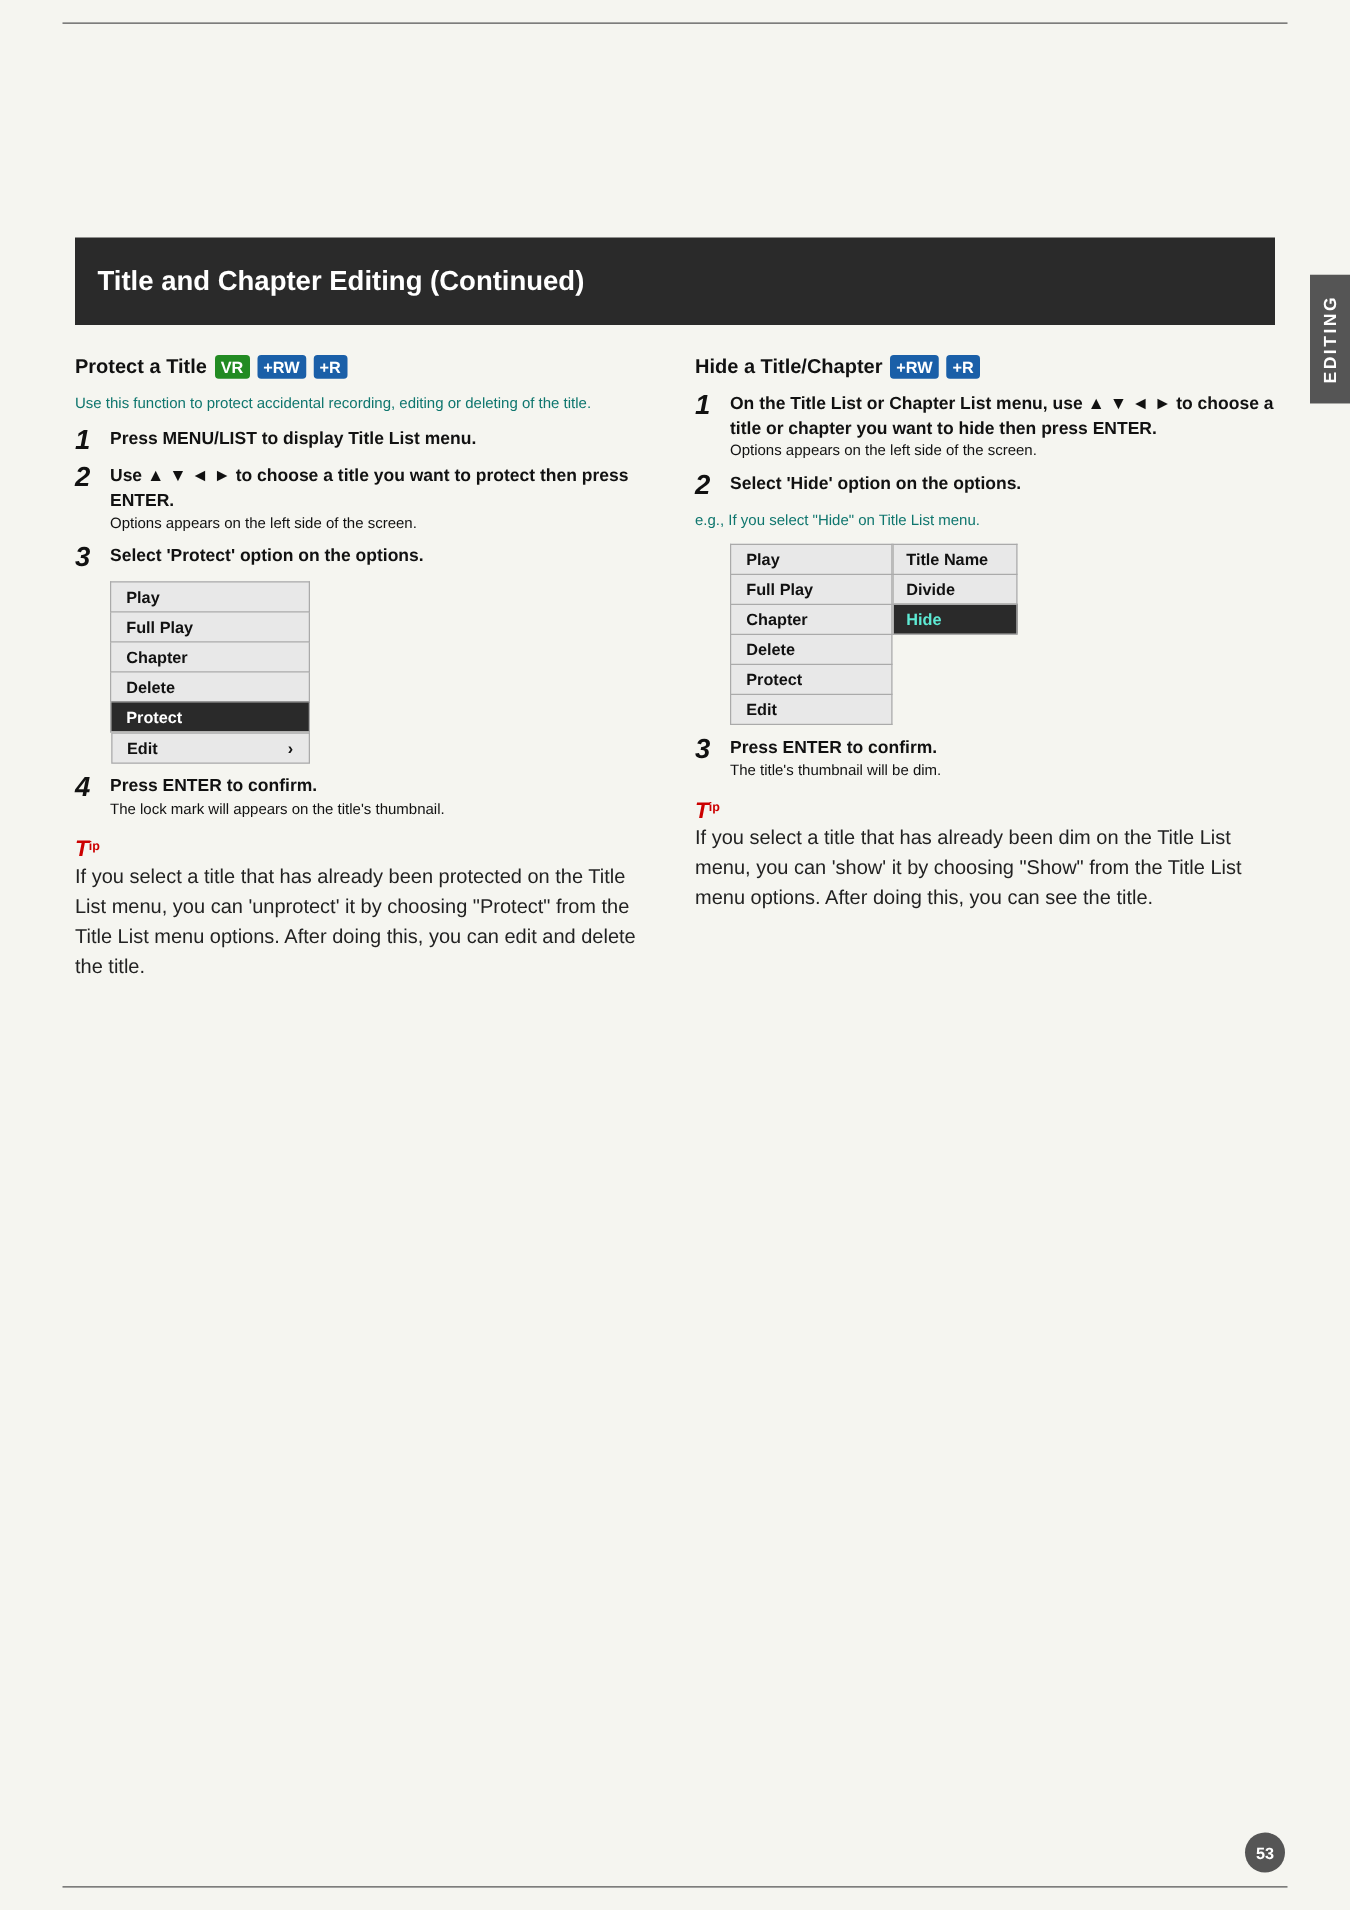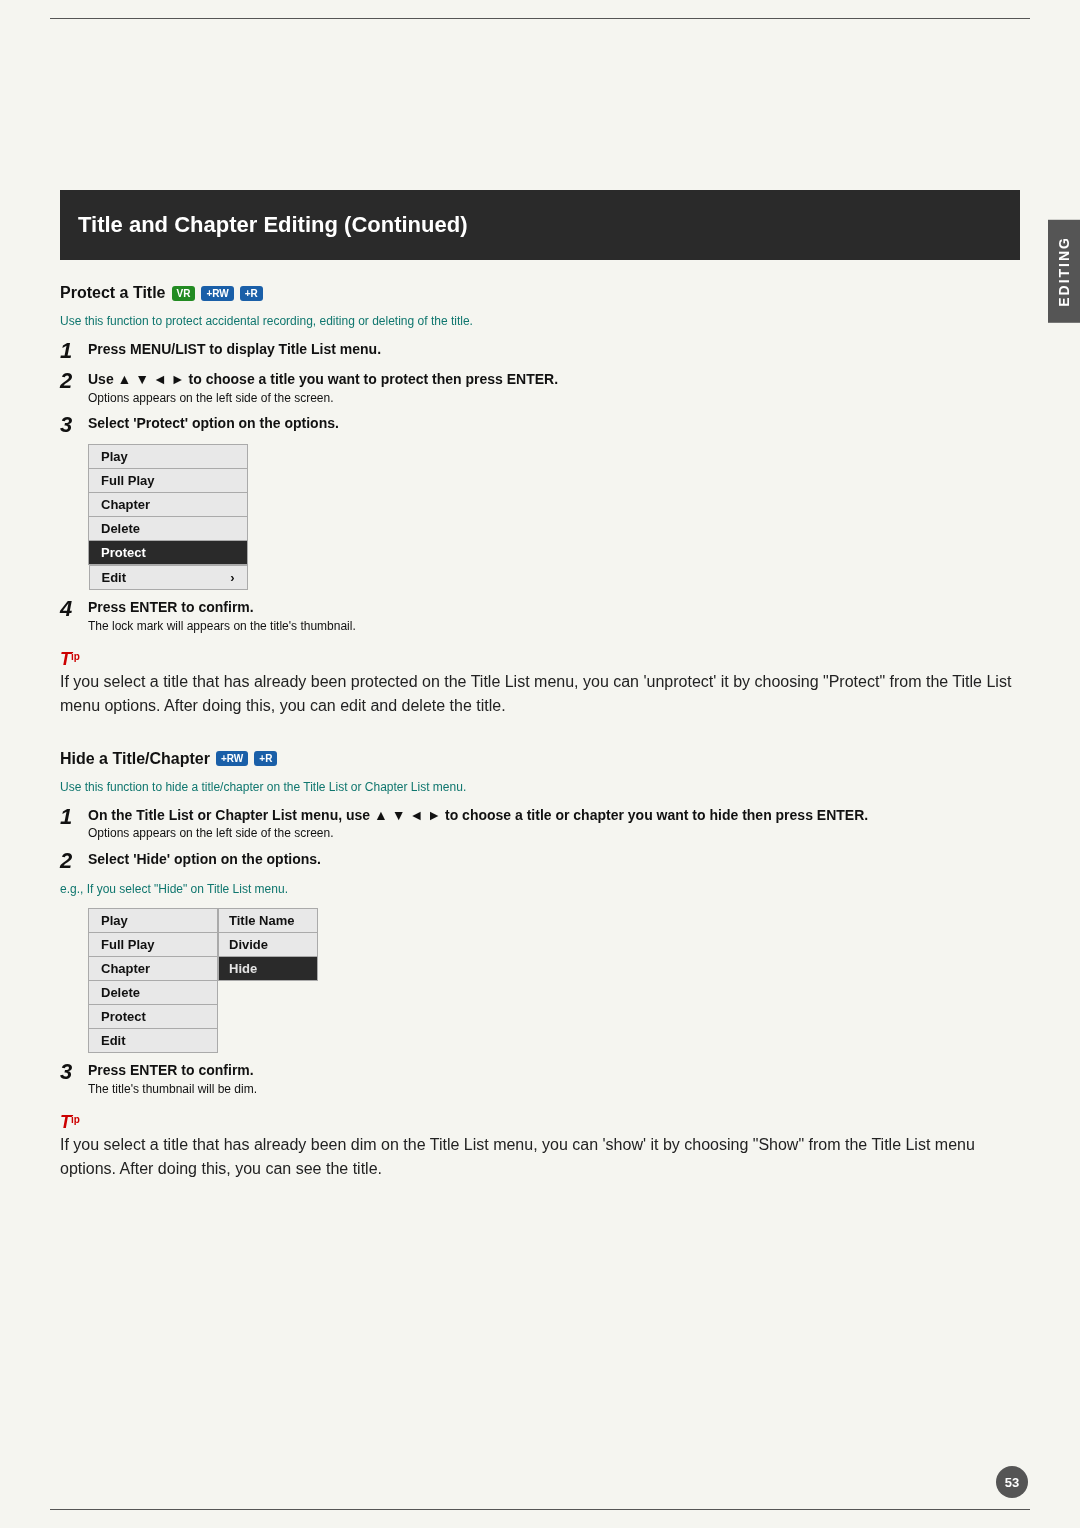--- a/index.html
+++ b/index.html
@@ -53,41 +53,40 @@
       padding: 16px 8px;
       font-size: 14px;
       font-weight: bold;
       letter-spacing: 2px;
     }
 
     
     .two-col {
       display: flex;
       gap: 32px;
-      flex-direction: column;
     }
     .col-left, .col-right {
       flex: 1;
     }
 
     
     .section-heading {
       font-size: 16px;
       font-weight: bold;
       margin-bottom: 10px;
       display: flex;
       align-items: center;
       gap: 6px;
     }
 
     .badge {
       display: inline-block;
       background: #228B22;
       color: #fff;
-      font-size: 10px;
+      font-size: 13px;
       font-weight: bold;
       padding: 2px 5px;
       border-radius: 3px;
       vertical-align: middle;
     }
     .badge-blue {
       background: #1a5fa8;
     }
 
     .body-text {
@@ -168,21 +167,21 @@
     .menu-sub td {
       border: 1px solid #aaa;
       padding: 4px 10px;
       font-size: 13px;
       font-weight: bold;
       background: #e8e8e8;
       color: #111;
     }
     .menu-sub td.highlighted {
       background: #2a2a2a;
-      color: #e5e5e5;
+      color: #5eead4;
     }
 
     
     .tip-section {
       margin-top: 14px;
     }
     .tip-label {
       font-size: 18px;
       font-weight: bold;
       font-style: italic;
@@ -301,21 +300,20 @@
     </div>
 
     <div class="col-right">
 
       <div class="section-heading">
         <span>Hide a Title/Chapter</span>
         <span class="badge badge-blue">+RW</span>
         <span class="badge badge-blue">+R</span>
       </div>
 
-      <p class="body-text">Use this function to hide a title/chapter on the Title List or Chapter List menu.</p>
 
       <div class="step">
         <span class="step-num">1</span>
         <div>
           <span class="step-text">On the Title List or Chapter List menu, use ▲ ▼ ◄ ► to choose a title or chapter you want to hide then press ENTER.</span><br>
           <span class="step-text-normal">Options appears on the left side of the screen.</span>
         </div>
       </div>
 
       <div class="step">

